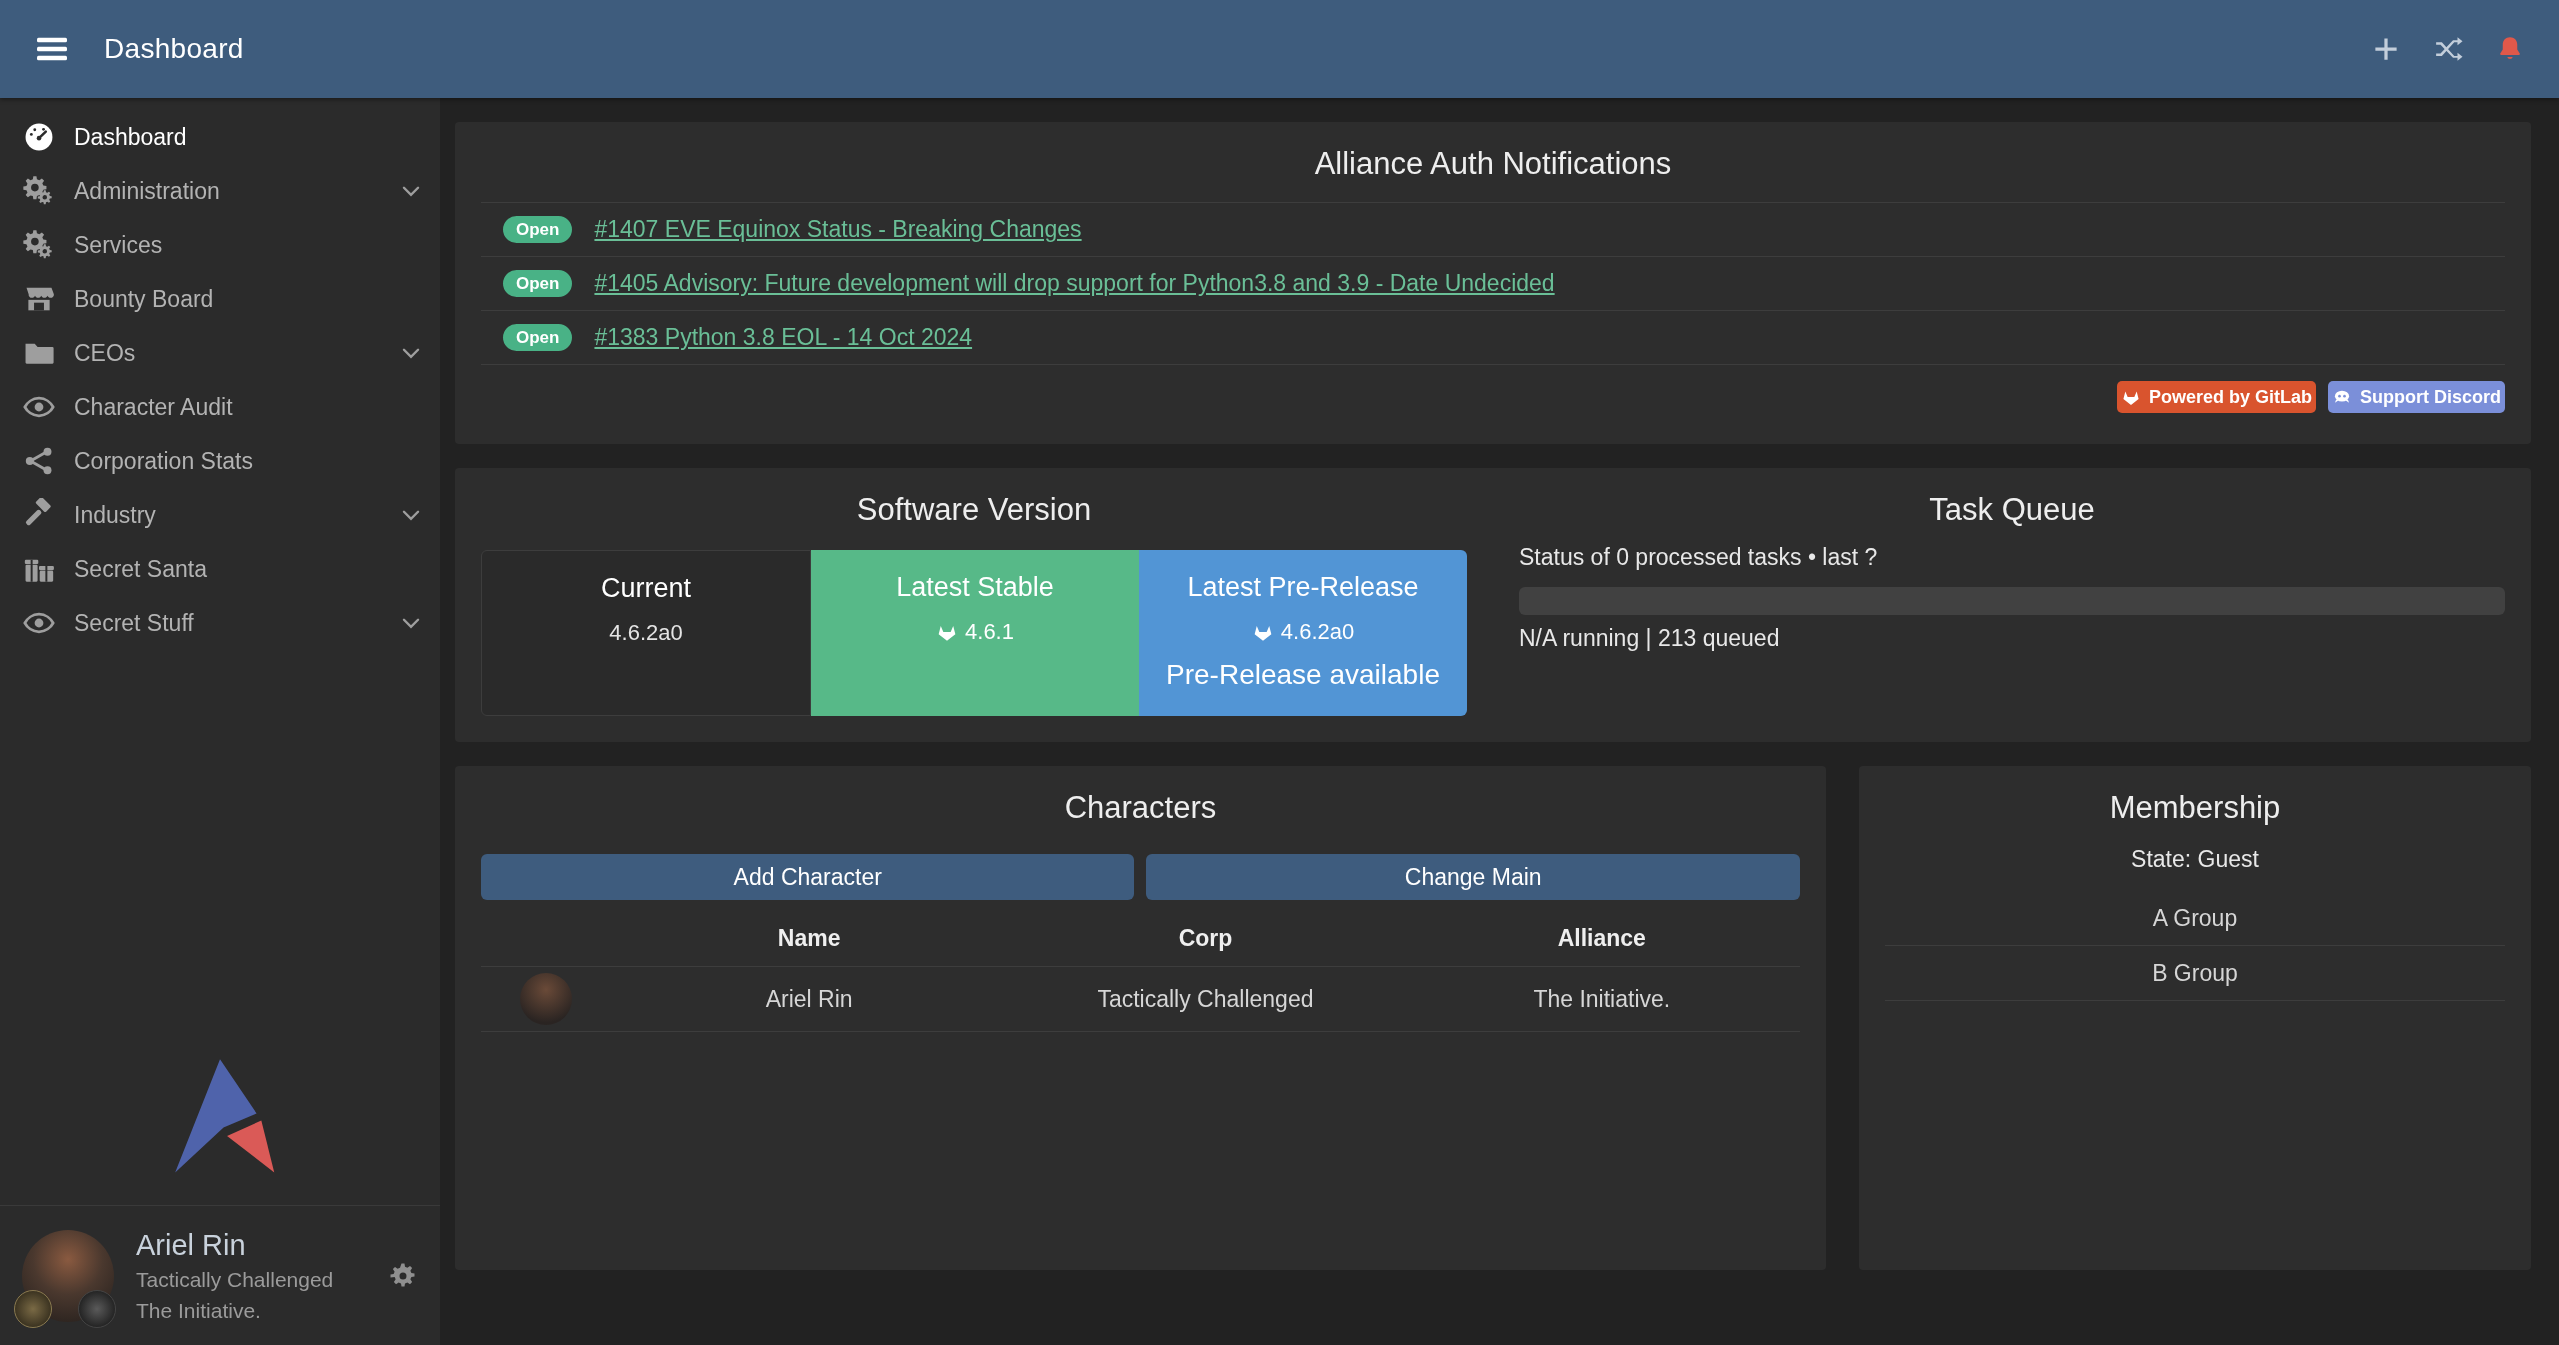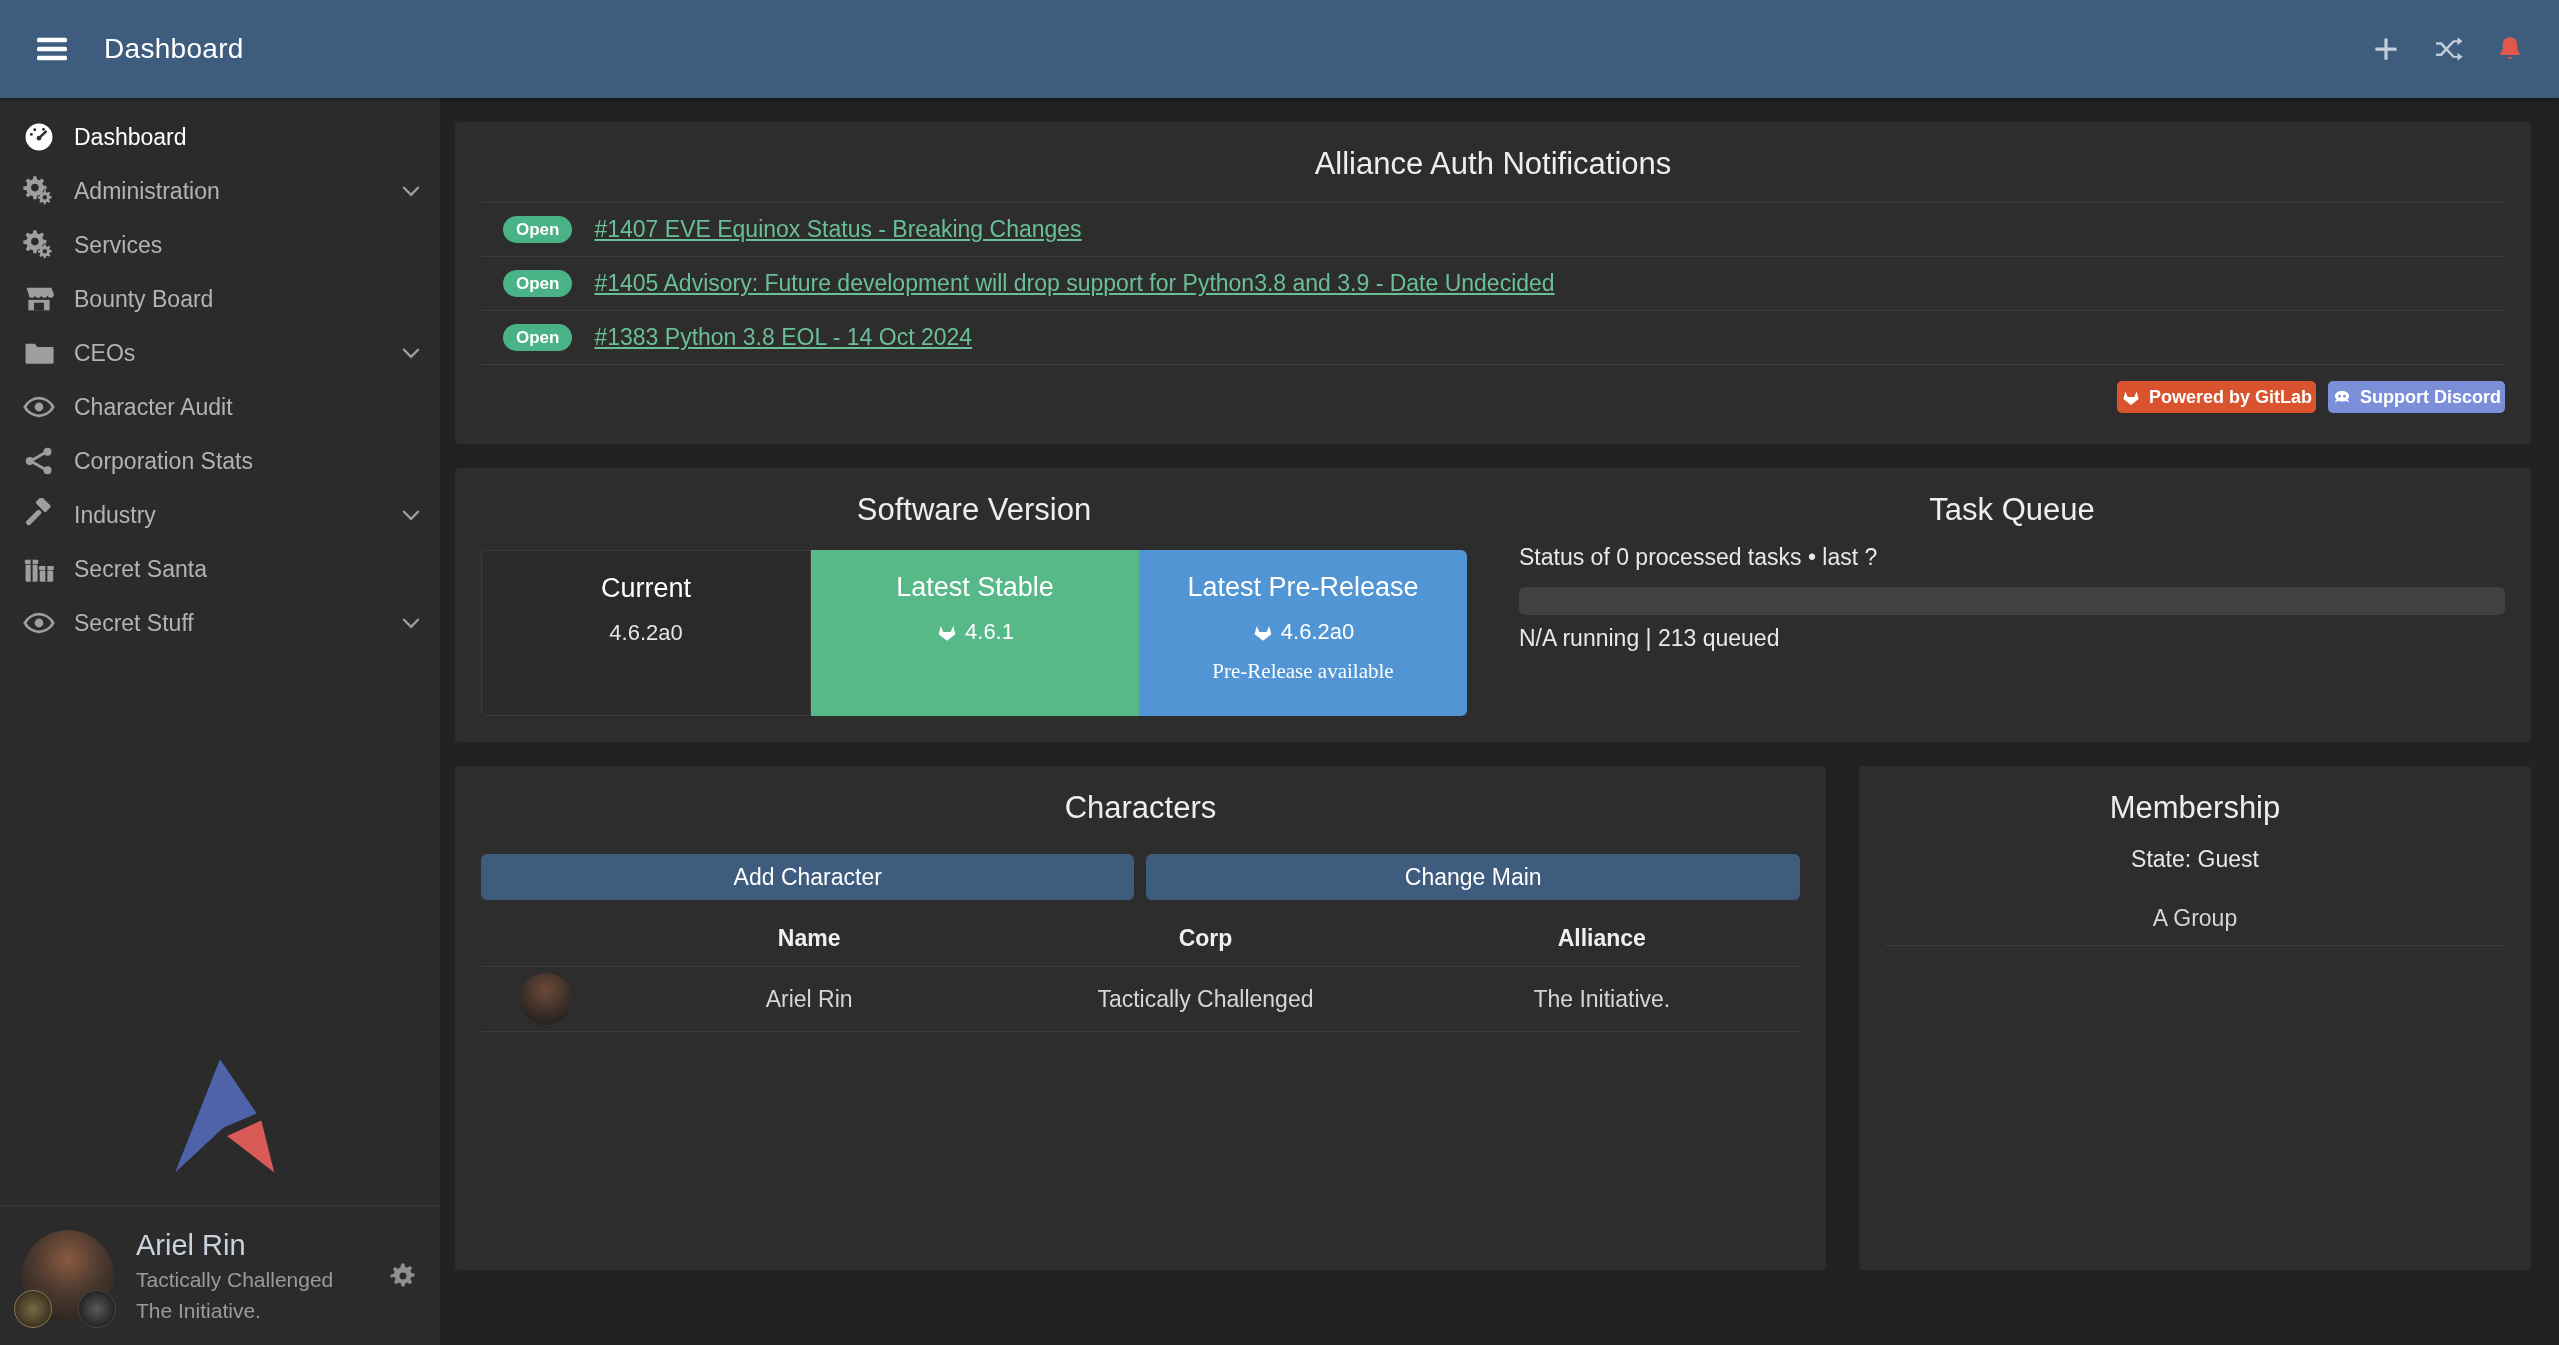--- a/index.html
+++ b/index.html
@@ -76,21 +76,21 @@
   .shield-badge.gitlab { background: #d9542e; }
   .shield-badge.discord { background: #7b8fd9; }
   .shield-badge .bicon { width: 20px; height: 20px; display:flex; align-items:center; }
   
   .panel-sv { height: 274px; display: flex; }
   .half { flex: 1; padding: 0 26px; }
   .version-grid { display: flex; margin-top: 22px; }
   .vcell { flex: 1; height: 166px; text-align: center; padding-top: 22px; }
   .vcell .vhead { font-size: 27px; color: #ffffff; }
   .vcell .vnum { font-size: 22px; margin-top: 16px; color: #e4e4e4; display: flex; justify-content: center; align-items: center; gap: 7px; }
-  .vcell .vnote { font-size: 21px; margin-top: 14px; color: #ffffff; font-family: Liberation Serif, serif; }
+  .vcell .vnote { font-size: 28px; margin-top: 14px; color: #ffffff; }
   .vcell.current { background: #2a2a2a; border: 1px solid #3d3d3d; border-radius: 6px 0 0 6px; }
   .vcell.stable { background: #57b988; color: #fff; }
   .vcell.stable .vnum { color: #ffffff; }
   .vcell.pre { background: #5295d5; border-radius: 0 6px 6px 0; }
   .vcell.pre .vnum { color: #ffffff; }
   .gl-icn { width: 22px; height: 22px; color: #ffffff; display:flex; align-items:center; }
   .tq-status { margin-top: 16px; color: #e8e8e8; font-size: 23px; }
   .tq-bar { margin-top: 16px; height: 28px; background: #414141; border-radius: 6px; overflow: hidden; }
   .tq-bar .fill { height: 100%; width: 0%; background: #57b988; }
   .tq-queue { margin-top: 10px; color: #e8e8e8; font-size: 23px; }
@@ -426,18 +426,19 @@
             <div>The Initiative.</div>
           </div>
         </div>
       </div>
 
       <div class="panel panel-members">
         <div class="panel-title">Membership</div>
         <div class="member-state">State: Guest</div>
         <div class="member-list">
           <div class="member-row">A Group</div>
+          <div class="member-row">B Group</div>
         </div>
       </div>
     </div>
 
   </div>
 </div>
 
 </body></html>

